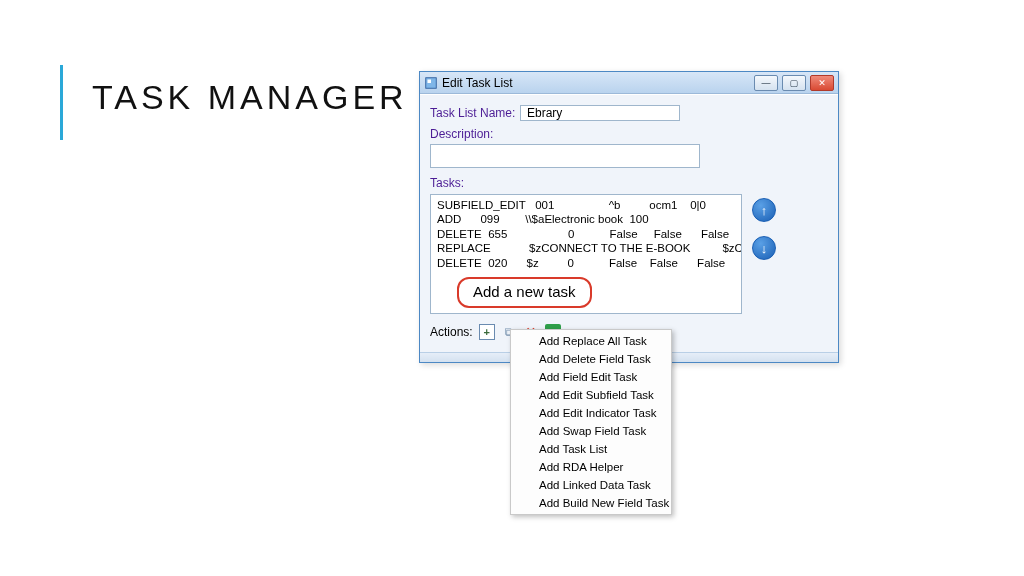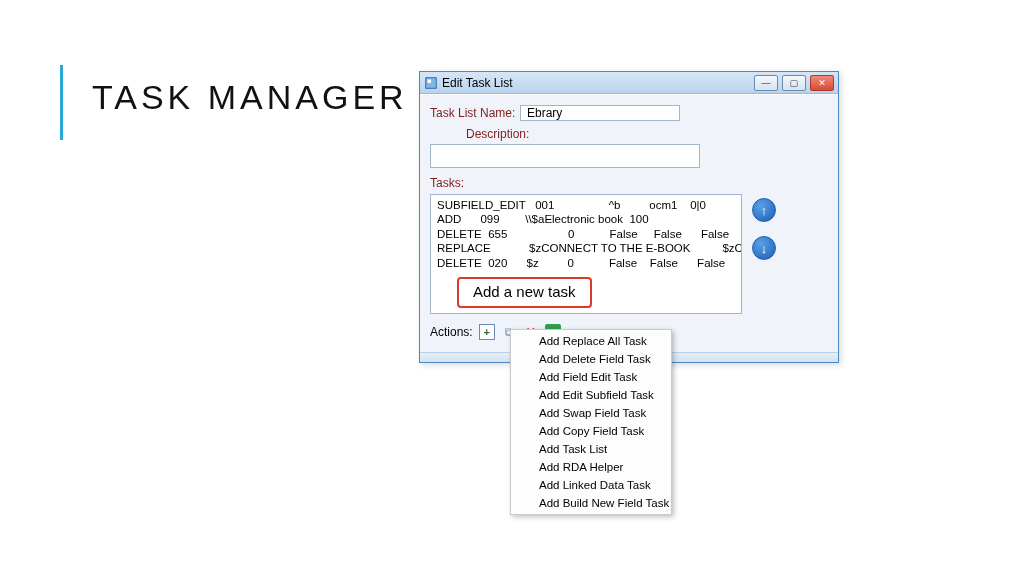--- a/index.html
+++ b/index.html
@@ -71,21 +71,21 @@
     color: #fff;
     border-color: #b0392a;
   }
   .client {
     padding: 10px 10px 12px 10px;
     background: #f0f4fa;
     position: relative;
     border-top: 1px solid #fff;
   }
   .row { display: flex; align-items: center; margin-bottom: 6px; }
-  .lbl { width: 90px; color: #7f1d1d; font-size: 12px; }
+  .lbl { width: 90px; color: #4c1d95; font-size: 12px; }
   .txt {
     border: 1px solid #9fb6cc;
     background: #fff;
     padding: 2px 6px;
     height: 16px;
     font-size: 12px;
   }
   .name-input { width: 160px; }
   .desc-input {
     width: 270px; height: 24px;
@@ -110,21 +110,21 @@
     color: #000;
     overflow: hidden;
     position: relative;
   }
   .task-row { white-space: pre; }
   .callout {
     position: absolute;
     left: 26px;
     top: 82px;
     border: 2px solid #d93a2a;
-    border-radius: 4px;
+    border-radius: 12px;
     padding: 4px 14px;
     font-size: 15px;
     color: #000;
     background: #fff;
   }
   .arrow-col { display: flex; flex-direction: column; gap: 14px; margin-top: 4px; }
   .circ-btn {
     width: 24px; height: 24px; border-radius: 50%;
     background: radial-gradient(circle at 35% 30%, #5aa0e6, #1a5fb4);
     border: 1px solid #1a5fb4;
@@ -189,21 +189,21 @@
     <span class="winbtn">—</span>
     <span class="winbtn">▢</span>
     <span class="winbtn close">✕</span>
   </div>
 
   <div class="client">
     <div class="row">
       <span class="lbl">Task List Name:</span>
       <input class="txt name-input" value="Ebrary" style="">
     </div>
-    <div class="lbl" style="margin-bottom:3px;margin-left:36px;">Description:</div>
+    <div class="lbl" style="margin-bottom:3px;">Description:</div>
     <input class="desc-input" value="" style="">
 
     <div class="lbl tasks-label">Tasks:</div>
     <div class="task-area">
       <div class="task-list">
         <div class="task-row">SUBFIELD_EDIT   001                 ^b         ocm1    0|0</div>
         <div class="task-row">ADD      099        \\$aElectronic book  100</div>
         <div class="task-row">DELETE  655                   0           False     False      False</div>
         <div class="task-row">REPLACE            $zCONNECT TO THE E-BOOK          $zCONNECT</div>
         <div class="task-row">DELETE  020      $z         0           False    False      False</div>
@@ -234,19 +234,19 @@
     </div>
   </div>
   <div class="status-strip"></div>
 </div>
 
 <div class="context-menu">
   <div class="menu-item">Add Replace All Task</div>
   <div class="menu-item">Add Delete Field Task</div>
   <div class="menu-item">Add Field Edit Task</div>
   <div class="menu-item">Add Edit Subfield Task</div>
+  <div class="menu-item">Add Edit Indicator Task</div>
   <div class="menu-item">Add Swap Field Task</div>
-  <div class="menu-item">Add Copy Field Task</div>
   <div class="menu-item">Add Task List</div>
   <div class="menu-item">Add RDA Helper</div>
   <div class="menu-item">Add Linked Data Task</div>
   <div class="menu-item">Add Build New Field Task</div>
 </div>
 
 </body></html>

